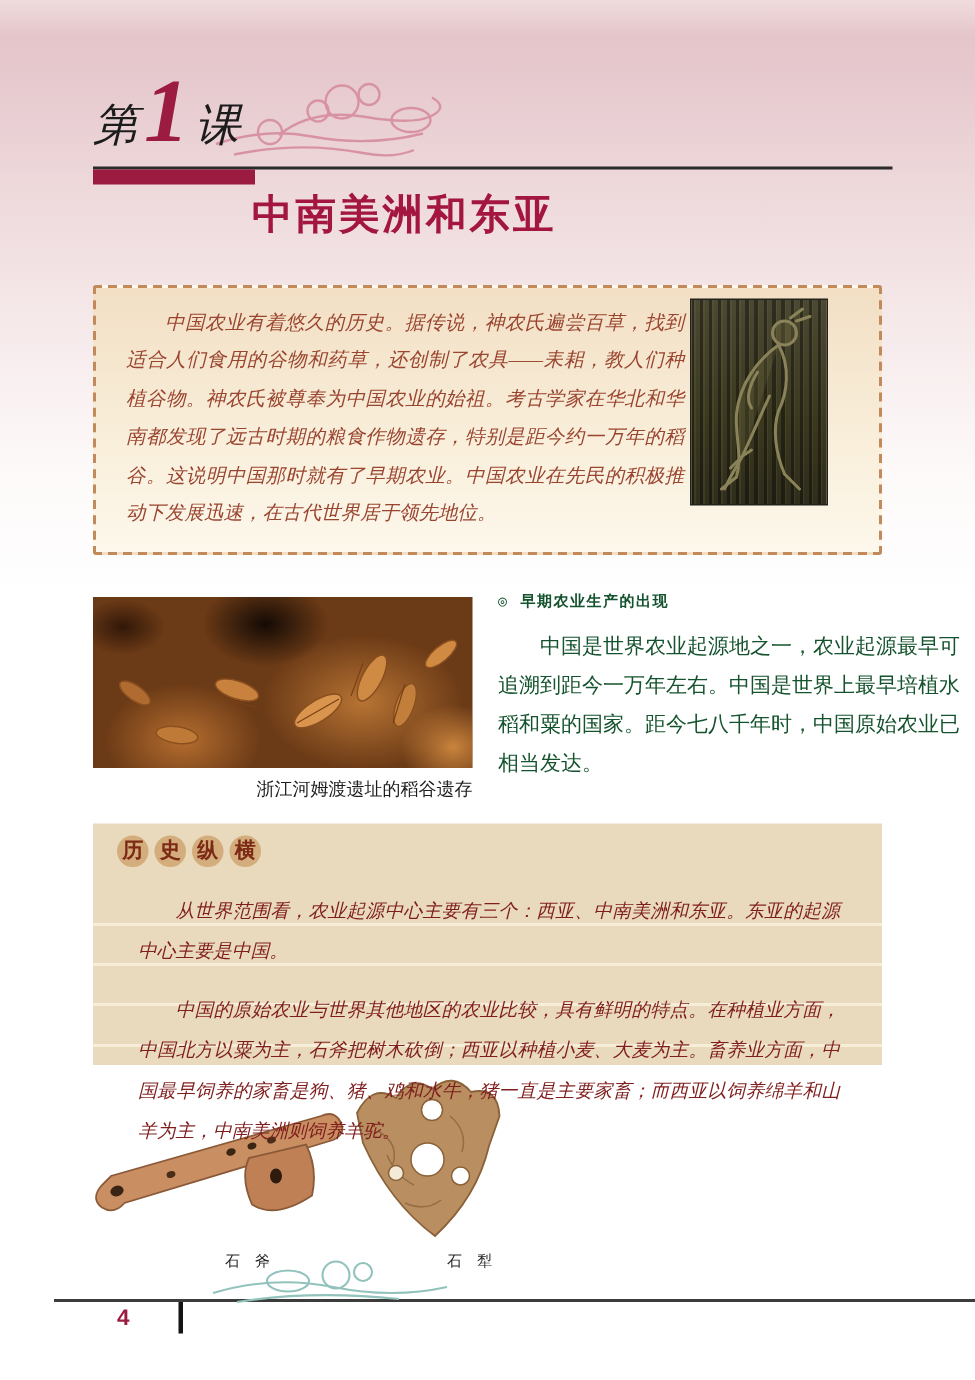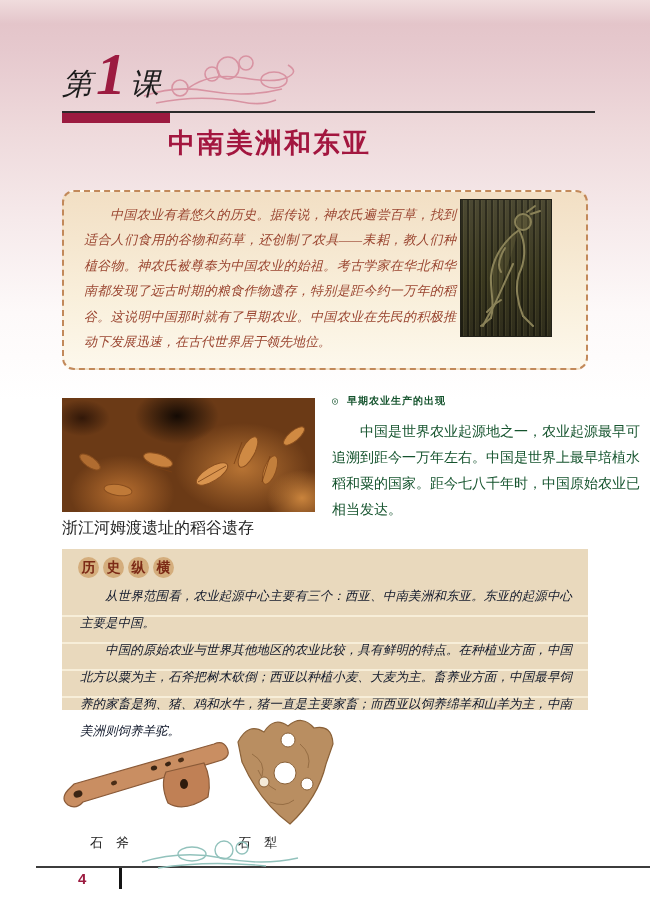--- a/index.html
+++ b/index.html
@@ -17,65 +17,65 @@
   .lesson-num{font-style:italic;font-weight:bold;font-size:60px;color:#9c1b40;line-height:.82;
     margin:0 4px;font-family:"Liberation Serif",serif;}
   .header-cloud{left:128px;top:48px;z-index:2;}
   .header-line{left:62px;top:111px;width:533px;height:2px;background:#2b2b2b;z-index:3;}
   .header-bar{left:62px;top:113px;width:108px;height:10px;background:#9c1b40;z-index:3;}
   .page-title{left:168px;top:125px;font-family:"Liberation Sans",sans-serif;font-weight:bold;
     font-size:27px;color:#a3163f;letter-spacing:2px;z-index:3;}
 
   
   .intro-box{left:62px;top:190px;width:522px;height:176px;border:2px dashed #c2895a;
-    border-radius:12px;background:linear-gradient(180deg,#f2dfc4 0%,#f9efdb 60%,#fdf8ec 100%);z-index:3;}
+    border-radius:2px;background:linear-gradient(180deg,#f2dfc4 0%,#f9efdb 60%,#fdf8ec 100%);z-index:3;}
   .intro-text{position:absolute;left:20px;top:10px;width:372px;font-size:13px;line-height:25.4px;
     color:#9a4530;font-style:italic;text-indent:2em;text-align:justify;margin:0;}
   .relief-img{position:absolute;left:396px;top:7px;width:90px;height:136px;border:1px solid #23221a;
     background:linear-gradient(180deg,#4c4933,#3a381f 60%,#2f2d1c);overflow:hidden;}
   .relief-stripes{position:absolute;inset:0;
     background:repeating-linear-gradient(90deg,rgba(0,0,0,.38) 0 2px,rgba(122,115,74,.18) 2px 3px,transparent 3px 6px);}
   .relief-caption{position:absolute;left:346px;top:147px;width:192px;text-align:center;
     font-size:10.5px;color:#1d1d1d;}
 
   
   .rice-fig{left:62px;top:398px;width:253px;height:114px;background-color:#6b3a16;overflow:hidden;
     background-image:
       radial-gradient(60px 40px at 115px 18px,rgba(10,5,2,.9),transparent 70%),
       radial-gradient(40px 26px at 20px 20px,rgba(30,12,4,.75),transparent 70%),
       radial-gradient(50px 40px at 240px 100px,rgba(225,150,70,.8),transparent 70%),
       radial-gradient(70px 50px at 60px 95px,rgba(200,122,53,.8),transparent 75%),
       radial-gradient(90px 60px at 180px 70px,rgba(216,140,64,.7),transparent 75%),
       radial-gradient(40px 30px at 300px 30px,rgba(50,22,8,.8),transparent 70%);}
-  .rice-caption{left:62px;top:518px;width:253px;text-align:left;font-size:16px;color:#1d1d1d;}
+  .rice-caption{left:62px;top:518px;width:253px;text-align:right;font-size:12px;color:#1d1d1d;}
 
   
   .section-col{left:332px;top:394px;width:308px;}
   .section-head{font-family:Liberation Mono, monospace;font-weight:bold;font-size:10px;
     color:#14532d;letter-spacing:1px;}
   .section-head .bullet{margin-right:8px;font-weight:normal;}
   .section-para{margin:11px 0 0 0;font-size:14px;line-height:26px;color:#14532d;
     text-indent:2em;text-align:justify;}
 
   
   .history-box{left:62px;top:549px;width:526px;height:161px;background:#e9d9bd;}
   .hb-lines{position:absolute;left:0;right:0;top:41px;bottom:0;
     background:repeating-linear-gradient(180deg,transparent 0 25px,#f7eed9 25px 27px);}
   .hb-title{position:absolute;left:16px;top:8px;display:flex;gap:4px;z-index:2;}
   .hb-title span{width:21px;height:21px;border-radius:50%;background:#d4ad7c;color:#7c2a16;
     font-weight:bold;font-size:14px;line-height:21px;text-align:center;
     font-family:"Liberation Serif",serif;}
   .hb-text{position:absolute;left:18px;right:16px;top:34px;z-index:2;}
-  .hb-text p{margin:0;font-size:12.5px;line-height:27px;color:#0f172a;font-style:italic;
-    text-indent:2em;text-align:justify;}
+  .hb-text p{margin:12px;font-size:12.5px;line-height:27px;color:#7f1d1d;font-style:italic;
+    text-indent:2em;text-align:justify;font-family:Liberation Mono, monospace;}
 
   
   .axe-img{left:58px;top:726px;}
   .plow-img{left:230px;top:710px;}
-  .tool-caption{width:90px;text-align:left;font-size:13px;color:#1d1d1d;}
+  .tool-caption{width:90px;text-align:right;font-size:10px;color:#1d1d1d;}
   .axe-caption{left:90px;top:834px;}
   .plow-caption{left:238px;top:834px;}
 
   
   .bottom-para{left:384px;top:732px;width:256px;font-size:14px;line-height:26.5px;color:#141414;
     text-indent:2em;text-align:justify;margin:0;}
 
   
   .footer-cloud{left:132px;top:838px;z-index:1;}
   .footer-line{left:36px;right:0;top:866px;height:2px;background:#3c3c3c;width:614px;}

